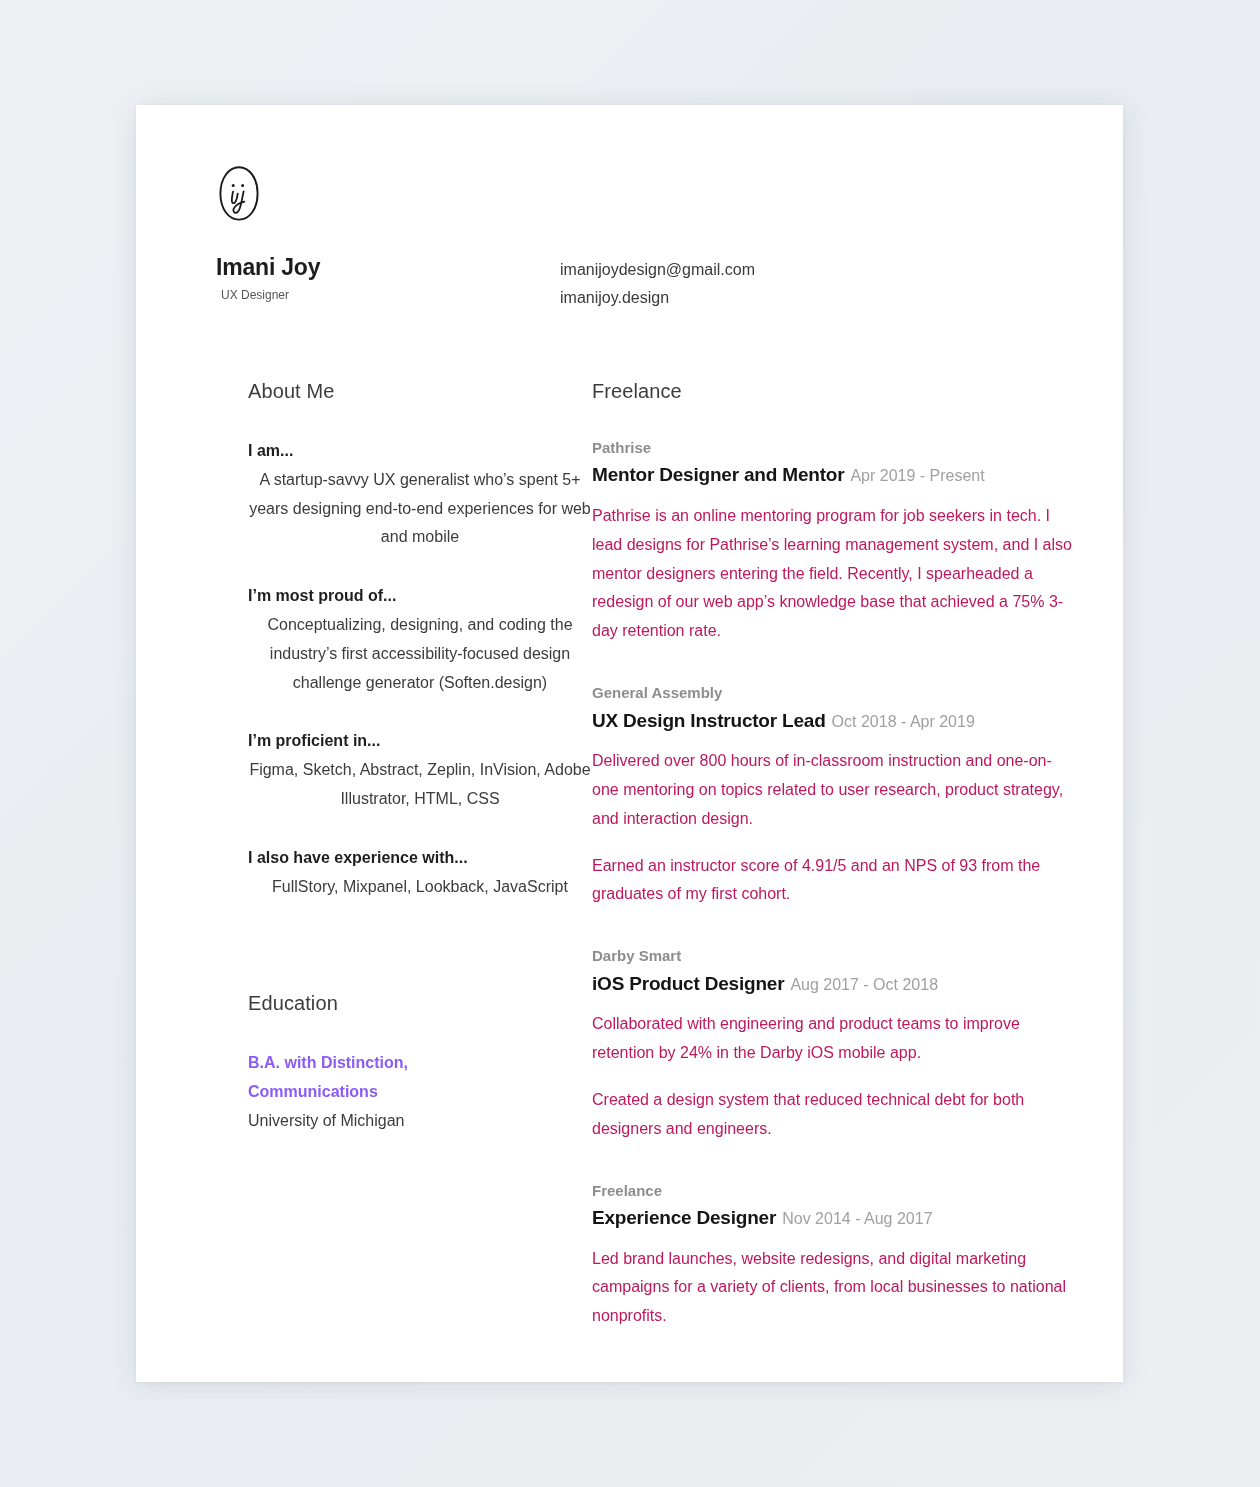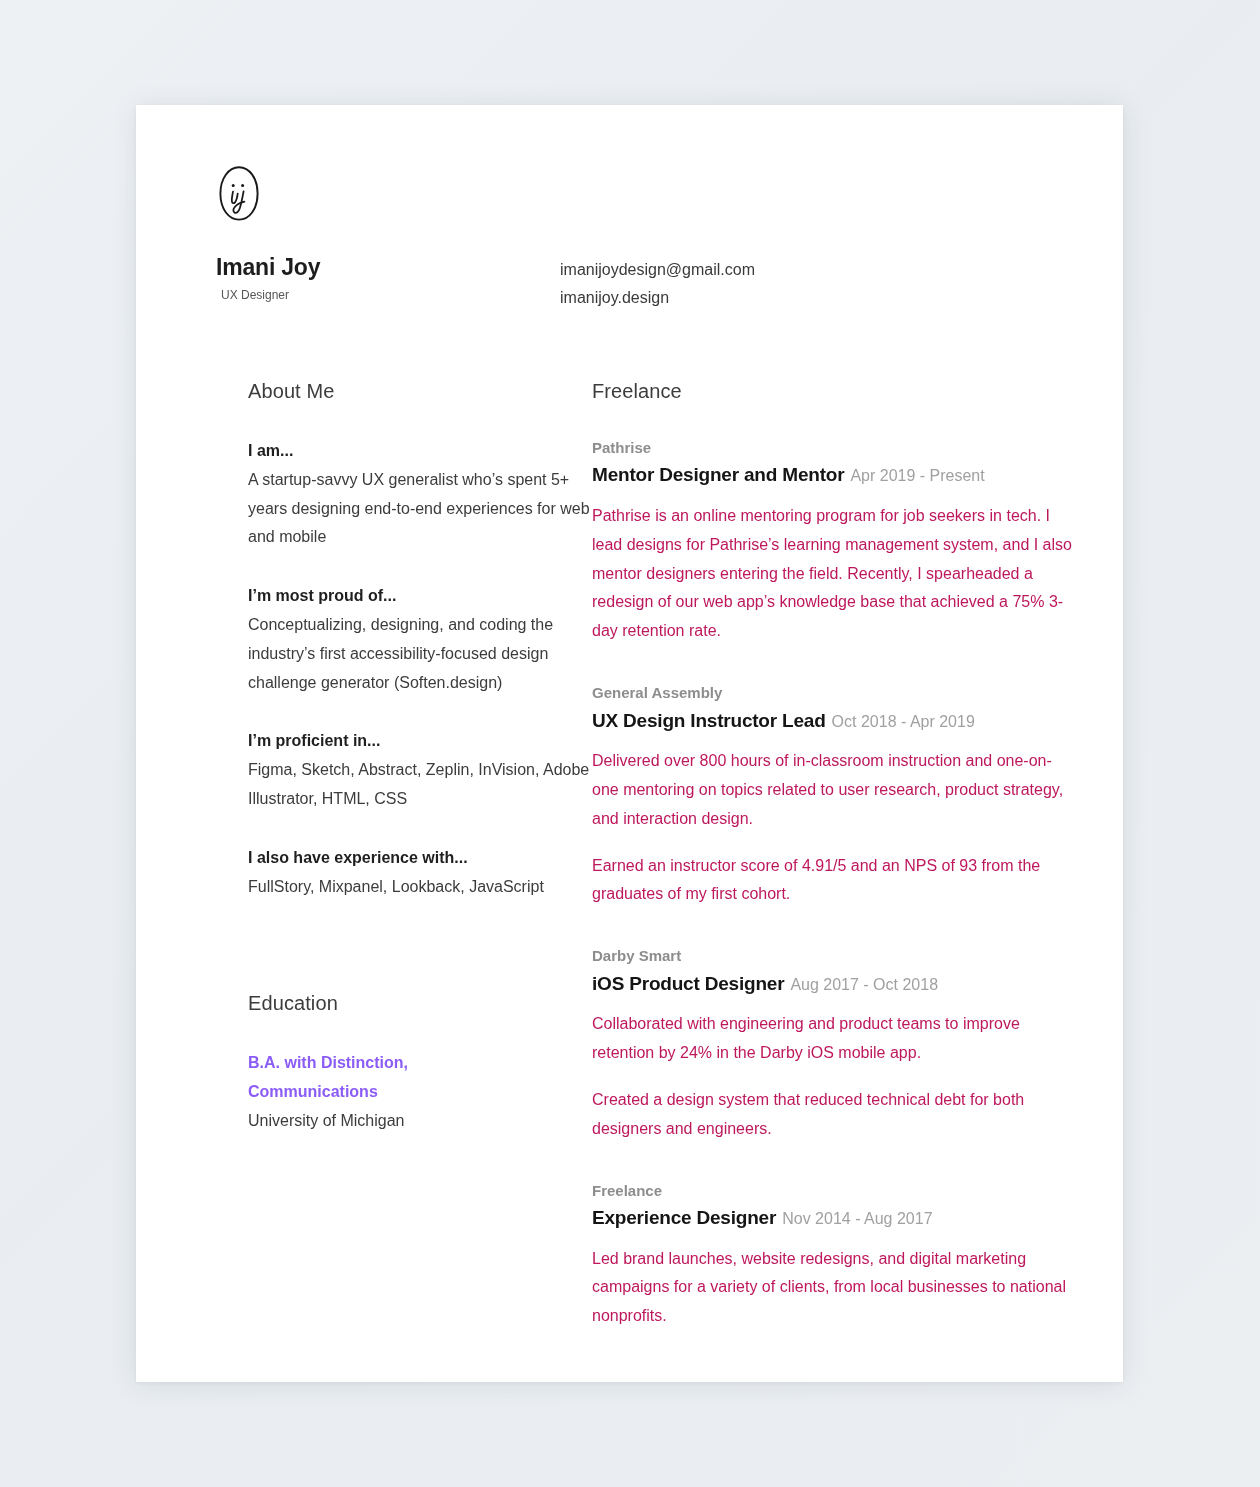--- a/index.html
+++ b/index.html
@@ -92,20 +92,21 @@
     font-weight: bold;
     color: #1f1f1f;
     line-height: 1.8;
     margin: 0;
   }
   .about-text {
     font-size: 16px;
     color: #3c3c3c;
     line-height: 1.8;
     margin: 0;
+    text-align: center;
   }
   
   .edu-degree {
     font-size: 16px;
     font-weight: bold;
     color: #8b5cf6;
     line-height: 1.8;
     margin: 0;
     max-width: 230px;
   }

